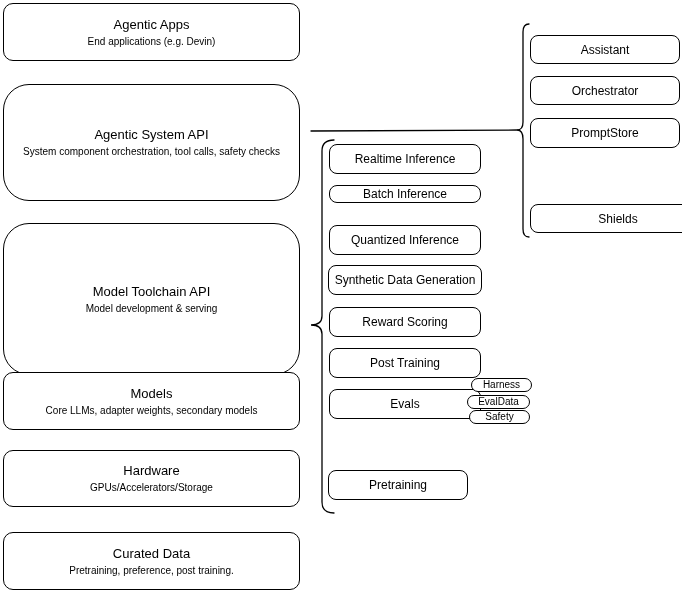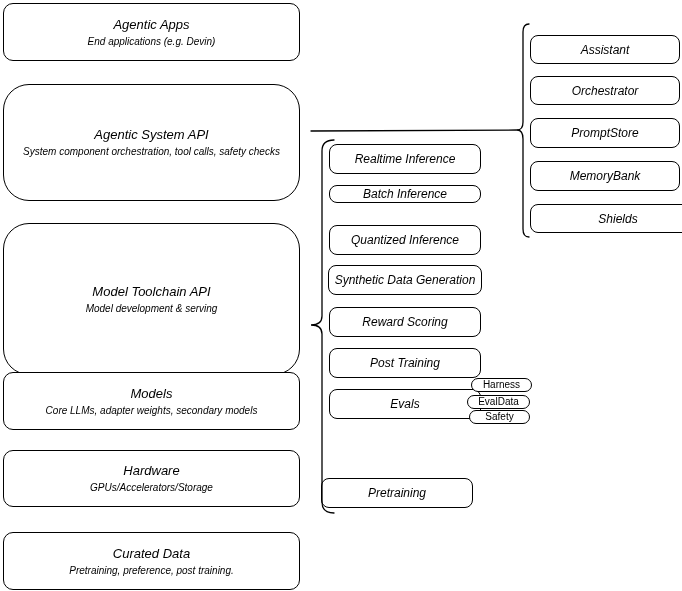--- a/index.html
+++ b/index.html
@@ -19,21 +19,20 @@
   .node {
     position: absolute;
     box-sizing: border-box;
     background: #ffffff;
     border: 1.3px solid #000000;
     display: flex;
     flex-direction: column;
     align-items: center;
     justify-content: center;
     text-align: center;
-    font-style: italic;
   }
   .lbox .title {
     font-size: 13px;
     line-height: 16px;
     white-space: nowrap;
   }
   .lbox .subtitle {
     font-size: 10px;
     line-height: 13px;
     margin-top: 2px;
@@ -101,30 +100,29 @@
     <div class="subtitle">Pretraining, preference, post training.</div>
   </div>
 
   <div class="node mbox" style="left:329px; top:144px; width:152px; height:30px;">Realtime Inference</div>
   <div class="node mbox" style="left:329px; top:185px; width:152px; height:18px;text-align:right;">Batch Inference</div>
   <div class="node mbox" style="left:329px; top:225px; width:152px; height:30px;">Quantized Inference</div>
   <div class="node mbox" style="left:328px; top:265px; width:154px; height:30px;">Synthetic Data Generation</div>
   <div class="node mbox" style="left:329px; top:307px; width:152px; height:30px;">Reward Scoring</div>
   <div class="node mbox" style="left:329px; top:348px; width:152px; height:30px;">Post Training</div>
   <div class="node mbox" style="left:329px; top:389px; width:152px; height:30px;">Evals</div>
-  <div class="node mbox" style="left:321px; top:470px; width:152px; height:30px;margin-top:8px;">Pretraining</div>
+  <div class="node mbox" style="left:328px; top:470px; width:140px; height:30px;">Pretraining</div>
 
   <div class="oval" style="left:471px; top:378px; width:61px; height:14px;">Harness</div>
   <div class="oval" style="left:467px; top:395px; width:63px; height:14px;">EvalData</div>
   <div class="oval" style="left:469px; top:410px; width:61px; height:14px;">Safety</div>
 
   <div class="node rbox" style="left:530px; top:35px; width:150px; height:29px;">Assistant</div>
   <div class="node rbox" style="left:530px; top:76px; width:150px; height:29px;">Orchestrator</div>
   <div class="node rbox" style="left:530px; top:118px; width:150px; height:30px;">PromptStore</div>
-  <div class="node rbox" style="left:530px; top:161px; width:150px; height:30px;">MemoryBank</div>
   <div class="node rbox" style="left:530px; top:204px; width:176px; height:29px;">Shields</div>
 
   <svg id="overlay" width="682" height="591" viewBox="0 0 682 591">
 
     <path d="M334,140 Q322,140 322,151 L322,316 Q322,325 311,325 Q322,325 322,334 L322,502 Q322,513 334,513" fill="none" stroke="#000000" stroke-width="1.3" stroke-linecap="round"></path>
 
     <path d="M529,24 Q523,24 523,32 L523,122 Q523,130 517,130 Q523,130 523,139 L523,229 Q523,237 529,237" fill="none" stroke="#000000" stroke-width="1.3" stroke-linecap="round"></path>
 
     <line x1="311" y1="131" x2="517" y2="130" stroke="#000000" stroke-width="1.3" stroke-linecap="round"></line>
   </svg>

